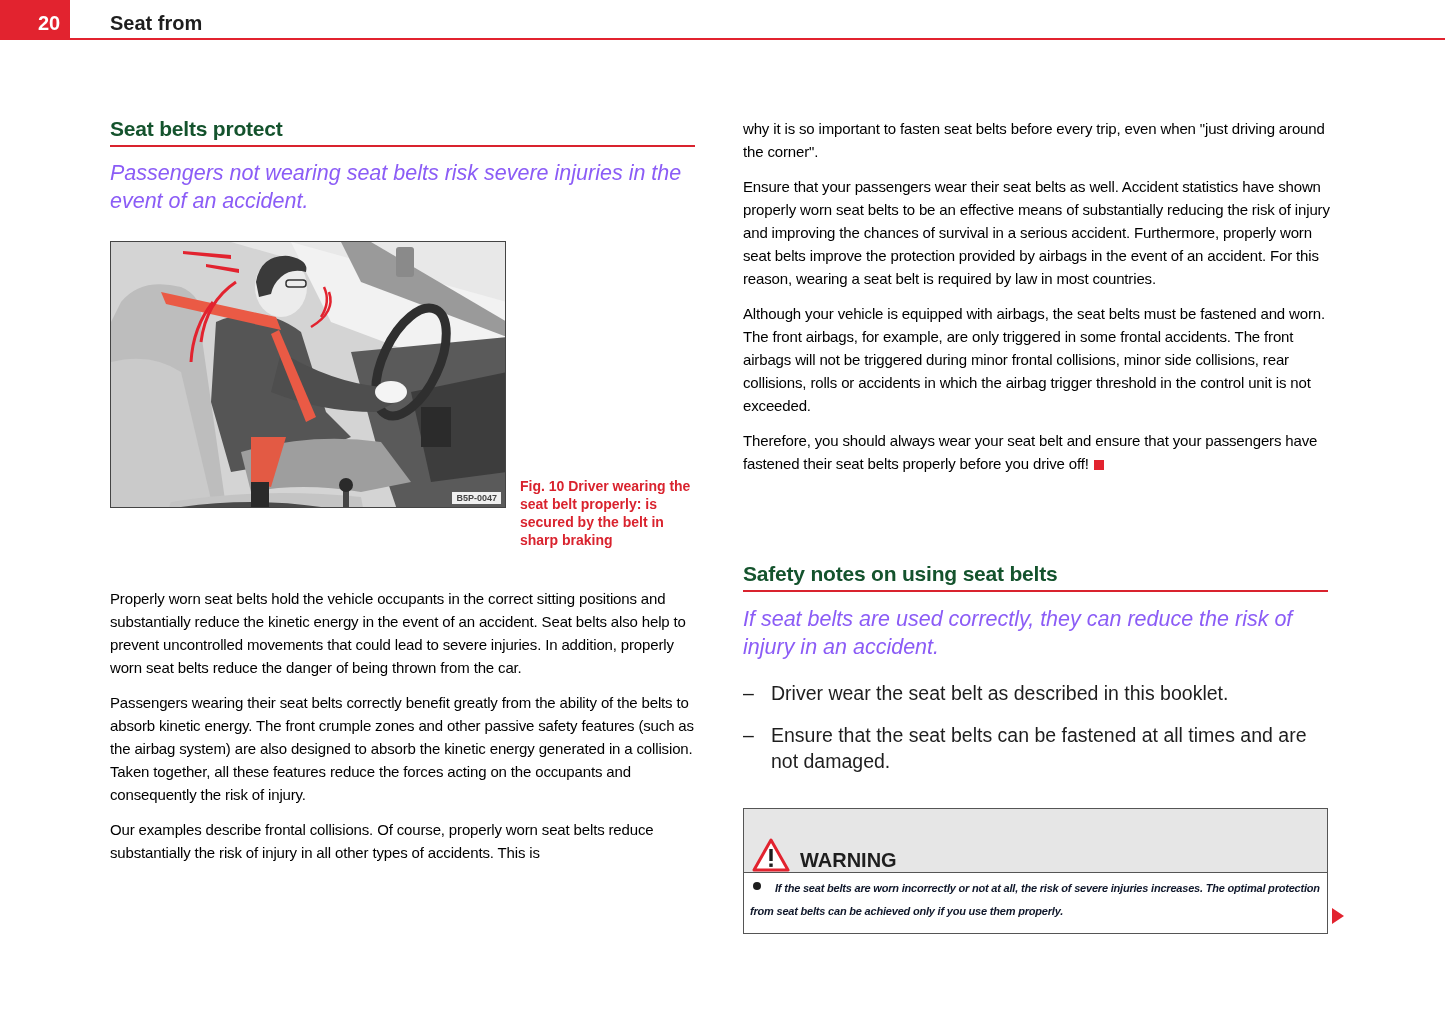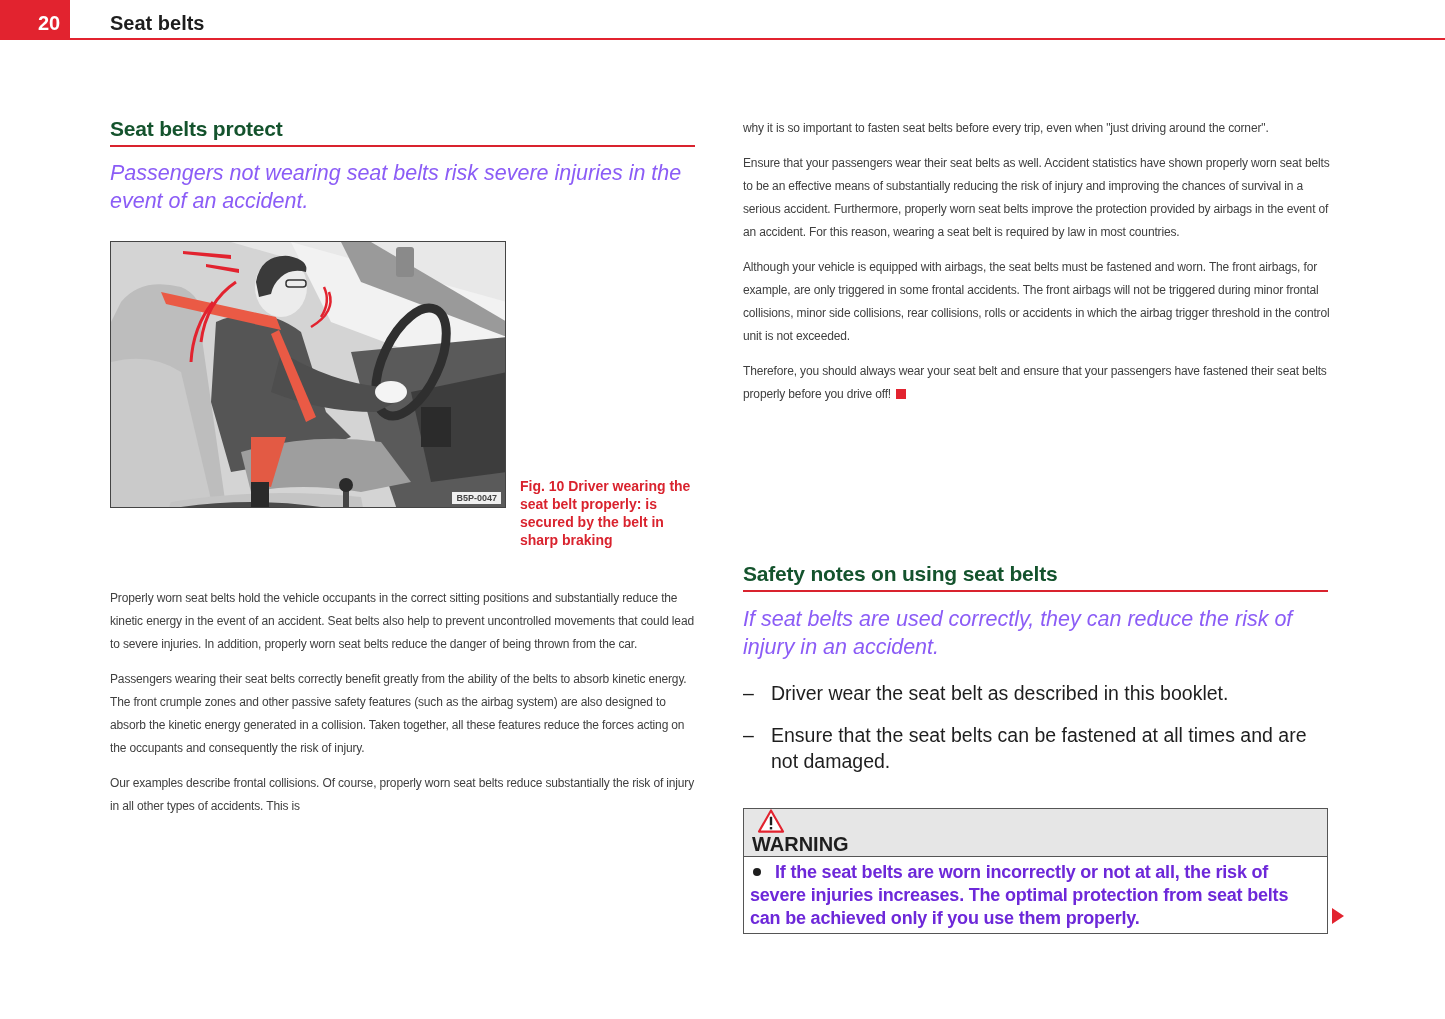--- a/index.html
+++ b/index.html
@@ -29,22 +29,22 @@
     .section-title {
       position: absolute; font-family: "Liberation Sans", sans-serif; font-weight: bold;
       font-size: 21px; color: #14532d; letter-spacing: -0.2px;
     }
     .section-rule { position: absolute; height: 1.5px; background: #d9232e; }
     .lead {
       position: absolute; font-family: "Liberation Sans", sans-serif; font-style: italic;
       font-size: 21.5px; line-height: 28px; color: #8b5cf6;
     }
     .body-text {
-      position: absolute; font-family: "Liberation Sans", sans-serif; font-size: 12px;
-      line-height: 23px; color: #404040; letter-spacing: -0.15px;
+      position: absolute; font-family: "Liberation Sans", sans-serif; font-size: 15px;
+      line-height: 23px; color: #000000; letter-spacing: -0.15px;
     }
     .body-text p { margin-bottom: 12px; }
     .end-mark { display: inline-block; width: 10px; height: 10px; background: #e2232f; margin-left: 5px; vertical-align: -1px; }
 
     
     .figure {
       position: absolute; left: 110px; top: 241px; width: 396px; height: 267px;
       border: 1px solid #444; background: #737373; overflow: hidden;
     }
     .figure svg { display: block; }
@@ -62,41 +62,41 @@
     .dash-list { position: absolute; left: 743px; font-family: "Liberation Sans", sans-serif; font-size: 19.5px; line-height: 26px; color: #1e1e1e; }
     .dash-item { display: flex; margin-bottom: 16px; width: 590px; }
     .dash-item .dash { width: 28px; flex: none; }
 
     
     .warning-box {
       position: absolute; left: 743px; top: 808px; width: 585px; height: 126px;
       border: 1px solid #555; background: #fff;
     }
     .warning-head {
-      height: 48px; background: #e6e6e6; border-bottom: 1px solid #555;
-      display: flex; align-items: flex-start; padding-left: 8px; flex-direction: column;
+      height: 64px; background: #e6e6e6; border-bottom: 1px solid #555;
+      display: flex; align-items: flex-end; padding-left: 8px;
     }
     .warning-head svg { margin-right: 10px; }
     .warning-title { font-family: "Liberation Sans", sans-serif; font-weight: bold; font-size: 20px; color: #1e1e1e; }
     .warning-body {
       padding: 4px 6px 0 6px; font-family: "Liberation Sans", sans-serif; font-weight: bold;
-      font-size: 18px; line-height: 23px; color: #6d28d9; letter-spacing: -0.2px;
+      font-size: 11px; line-height: 23px; color: #0f172a; letter-spacing: -0.2px; font-style: italic;
     }
     .bullet { display: inline-block; width: 8px; height: 8px; background: #1e1e1e; border-radius: 50%; margin-right: 14px; margin-left: 3px; vertical-align: 2px; }
     .continue-arrow { position: absolute; left: 1332px; top: 908px; width: 0; height: 0;
       border-top: 8px solid transparent; border-bottom: 8px solid transparent; border-left: 12px solid #e2232f; }
   </style>
 </head>
 <body>
 
 <div class="page">
 
   <div class="page-header">
     <div class="page-num-box">20</div>
-    <div class="header-title">Seat belts</div>
+    <div class="header-title">Seat from</div>
     <div class="header-rule"></div>
   </div>
 
   <div class="section-title" style="left:110px; top:117px;">Seat belts protect</div>
   <div class="section-rule" style="left:110px; top:145px; width:585px;"></div>
   <div class="lead" style="left:110px; top:159px; width:590px;">Passengers not wearing seat belts risk severe injuries in the event of an accident.</div>
 
   <div class="figure">
     <svg width="396" height="309" viewBox="0 0 396 309">
 

